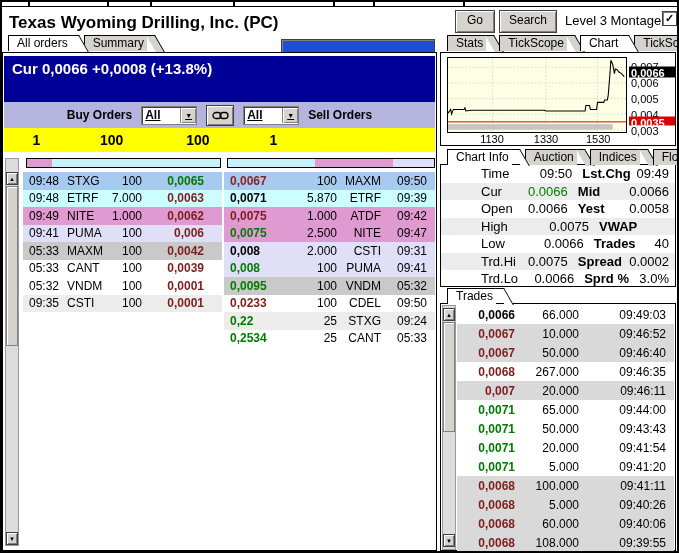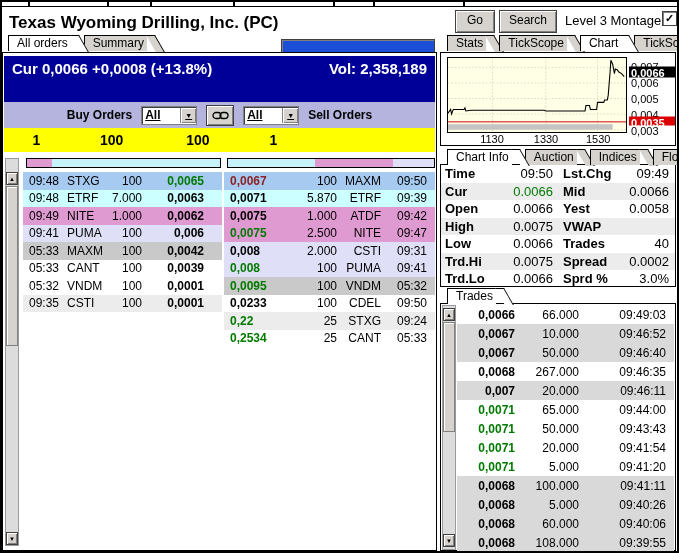--- a/index.html
+++ b/index.html
@@ -54,21 +54,21 @@
   .bar-r{left:224px;width:208px;}
   .seg{height:100%;}
   .seg.cyan{background:#c6f2fa;} .seg.pink{background:#e09ad2;} .seg.lav{background:#dfdff7;}
   
   .book{position:absolute;top:119px;}
   .book-bid{left:20px;width:199px;}
   .book-ask{left:221px;width:211px;}
   .brow{display:flex;align-items:center;height:17.5px;font-size:12px;}
   .bg-t1{background:#a6caf0;} .bg-t2{background:#ccffff;} .bg-t3{background:#e09ad2;}
   .bg-t4{background:#dfdff7;} .bg-t5{background:#c9c9c9;} .bg-w{background:#ffffff;} .bg-g{background:#ececec;}
-  .c-green{color:#007a00;} .c-red{color:#000000;} .c-black{color:#000;} .c-maroon{color:#8b2323;}
+  .c-green{color:#007a00;} .c-red{color:#7f1d1d;} .c-black{color:#000;} .c-maroon{color:#8b2323;}
   .bt{width:38px;padding-left:6px;} .bm{width:44px;} .bs{flex:1;text-align:right;padding-right:14px;}
   .bp{width:48px;text-align:right;font-weight:bold;padding-right:18px;}
   .ap{width:52px;padding-left:6px;font-weight:bold;} .as{flex:1;text-align:right;}
   .am{width:44px;text-align:right;} .at{width:46px;text-align:right;padding-right:8px;}
   
   .sb{position:absolute;background:#dcdcdc;border:1px solid #9a9a9a;box-sizing:border-box;}
   .sb .sbtn{position:absolute;left:0;width:12px;height:13px;background:#d6d3ce;border:1px solid #404040;
       box-shadow:inset 1px 1px 0 #fff, inset -1px -1px 0 #808080;font-size:6px;text-align:center;line-height:13px;cursor:pointer;box-sizing:border-box;}
   .sb .thumb{position:absolute;left:0;width:12px;background:#d6d3ce;border:1px solid #808080;
       box-shadow:inset 1px 1px 0 #fff;box-sizing:border-box;cursor:pointer;}
@@ -85,21 +85,21 @@
   .ylab{position:absolute;left:0;width:100%;box-sizing:border-box;font-size:11px;line-height:11px;padding-left:2px;transform:translateY(-50%);background:#fff;}
   .ylab.black{background:#000;color:#fff;font-weight:bold;padding:1px 2px;}
   .ylab.red{background:#dd0000;color:#fff;font-weight:bold;padding:1px 2px;}
   .xaxis{position:absolute;left:6px;top:80px;width:180px;height:13px;}
   .xlab{position:absolute;transform:translateX(-50%);font-size:11px;}
   .quotetabs{top:149px;} .tradetab{top:288px;}
   .tabrow-q{position:absolute;left:447px;display:flex;height:16px;z-index:3;}
   .quotebox{top:164px;height:123px;}
   .qrow{display:flex;align-items:center;height:17.5px;font-size:13px;}
   .qrow:nth-of-type(even){background:#ececec;}
-  .ql1{width:56px;padding-left:4px;font-weight:bold;} .qv1{width:52px;text-align:right;}
+  .ql1{width:56px;padding-left:4px;font-weight:normal;margin-left:36px;} .qv1{width:52px;text-align:right;}
   .ql2{width:64px;padding-left:10px;font-weight:bold;} .qv2{flex:1;text-align:right;padding-right:6px;}
   .tradesbox{top:303px;height:248px;}
   .trows{position:absolute;left:16px;top:1px;right:1px;}
   .trow{display:flex;align-items:center;height:19px;font-size:12px;}
   .tp{width:58px;text-align:right;font-weight:bold;} .ts{width:64px;text-align:right;} .tt{flex:1;text-align:right;padding-right:8px;}
   .trow.bg-g{background:#d9d9d9;}
 </style>
 </head>
 <body>
 
@@ -147,21 +147,20 @@
       </div>
       <div class="tab">
         <span>TickScope</span>
       </div>
   </div>
 
   <div class="lp">
 
     <div class="navy">
       <span>Cur 0,0066 +0,0008 (+13.8%)</span>
-      <span>Vol: 2,358,189</span>
     </div>
 
     <div class="ctrl">
       <span class="lbl">Buy Orders</span>
       <span class="dd">
         <span class="val">All</span>
         <span class="arr">▼</span>
       </span>
       <span class="linkbtn">
         <svg width="17" height="11" viewBox="0 0 17 11">

